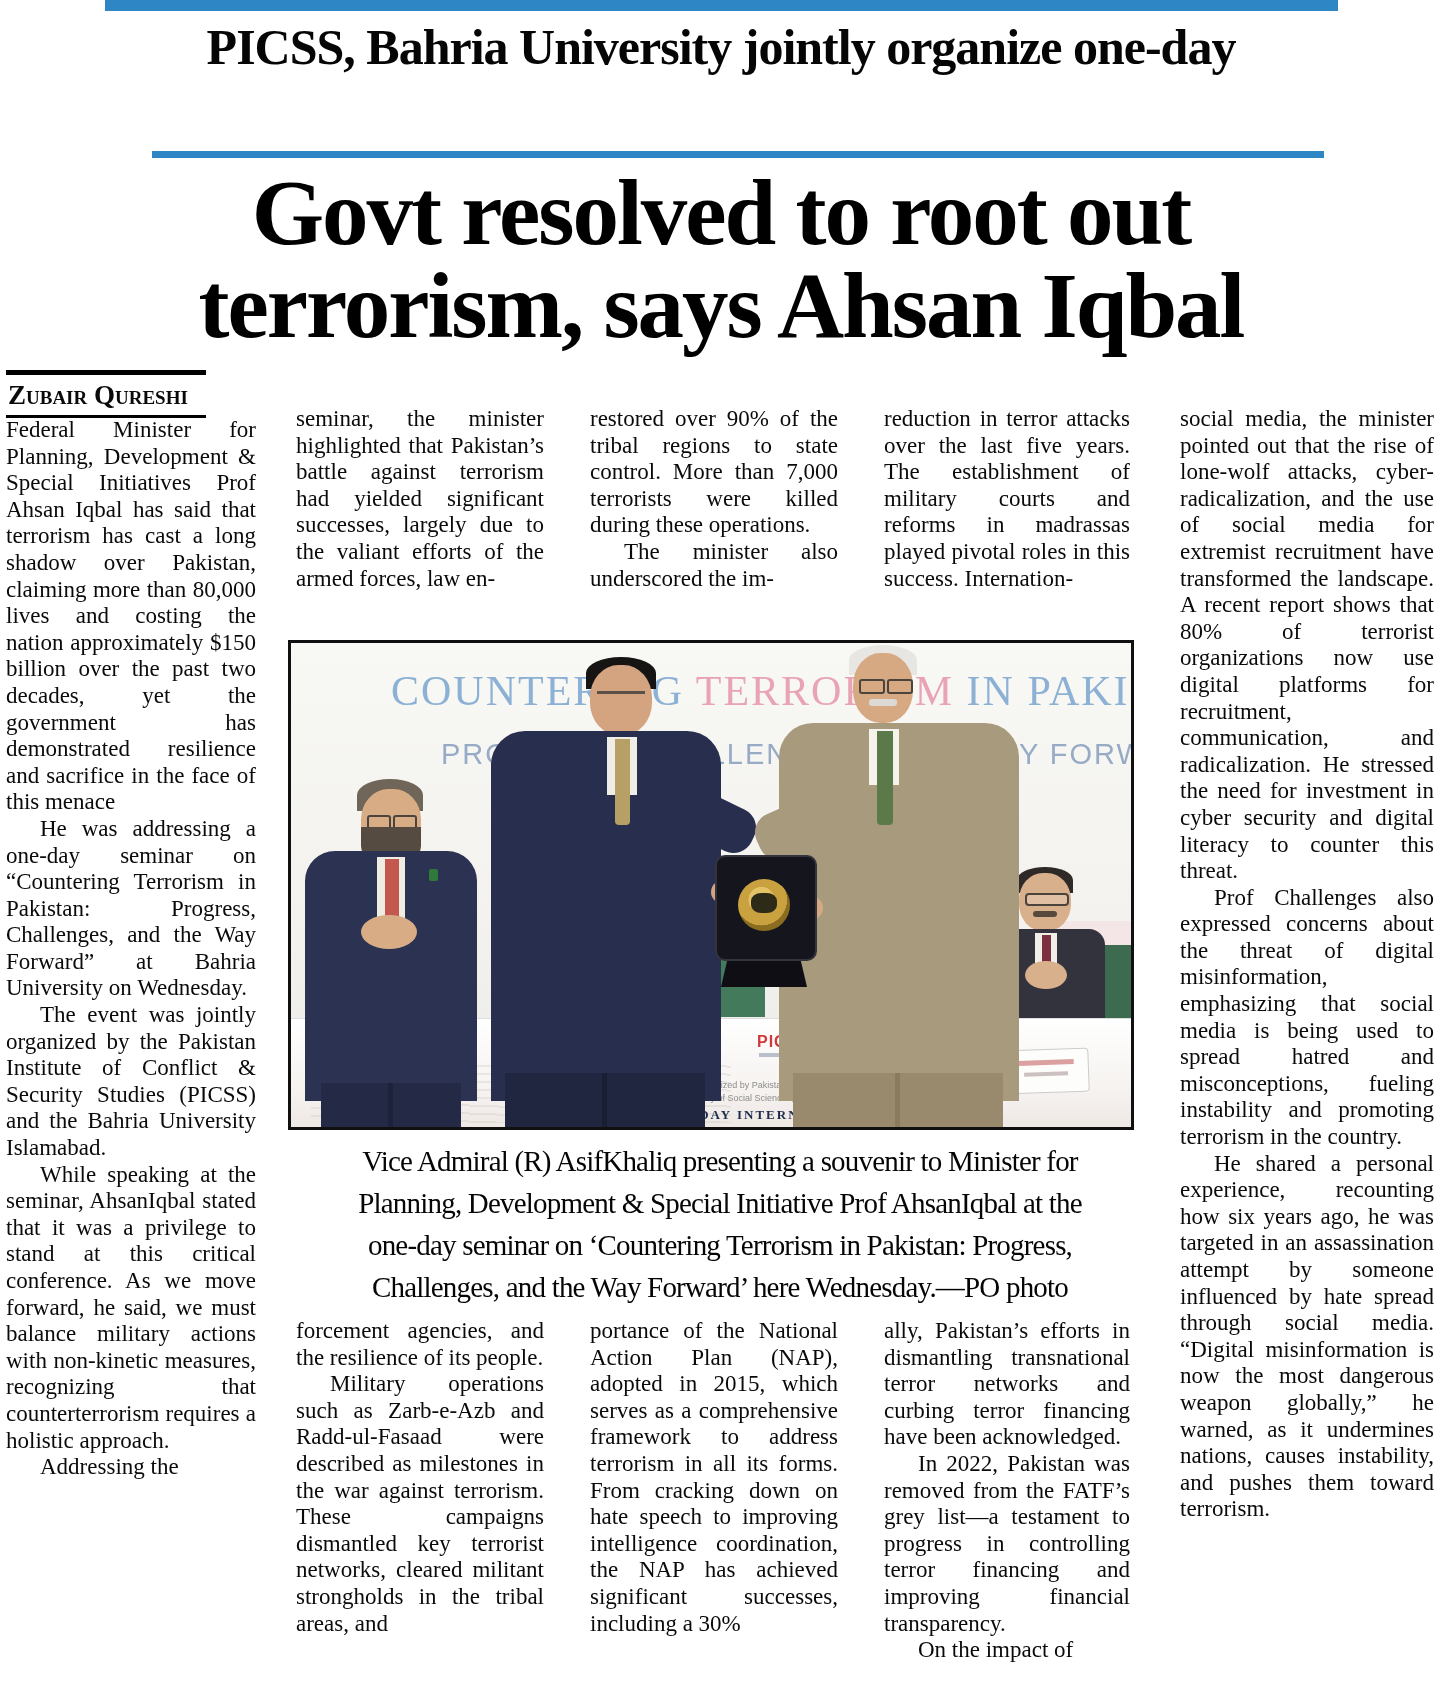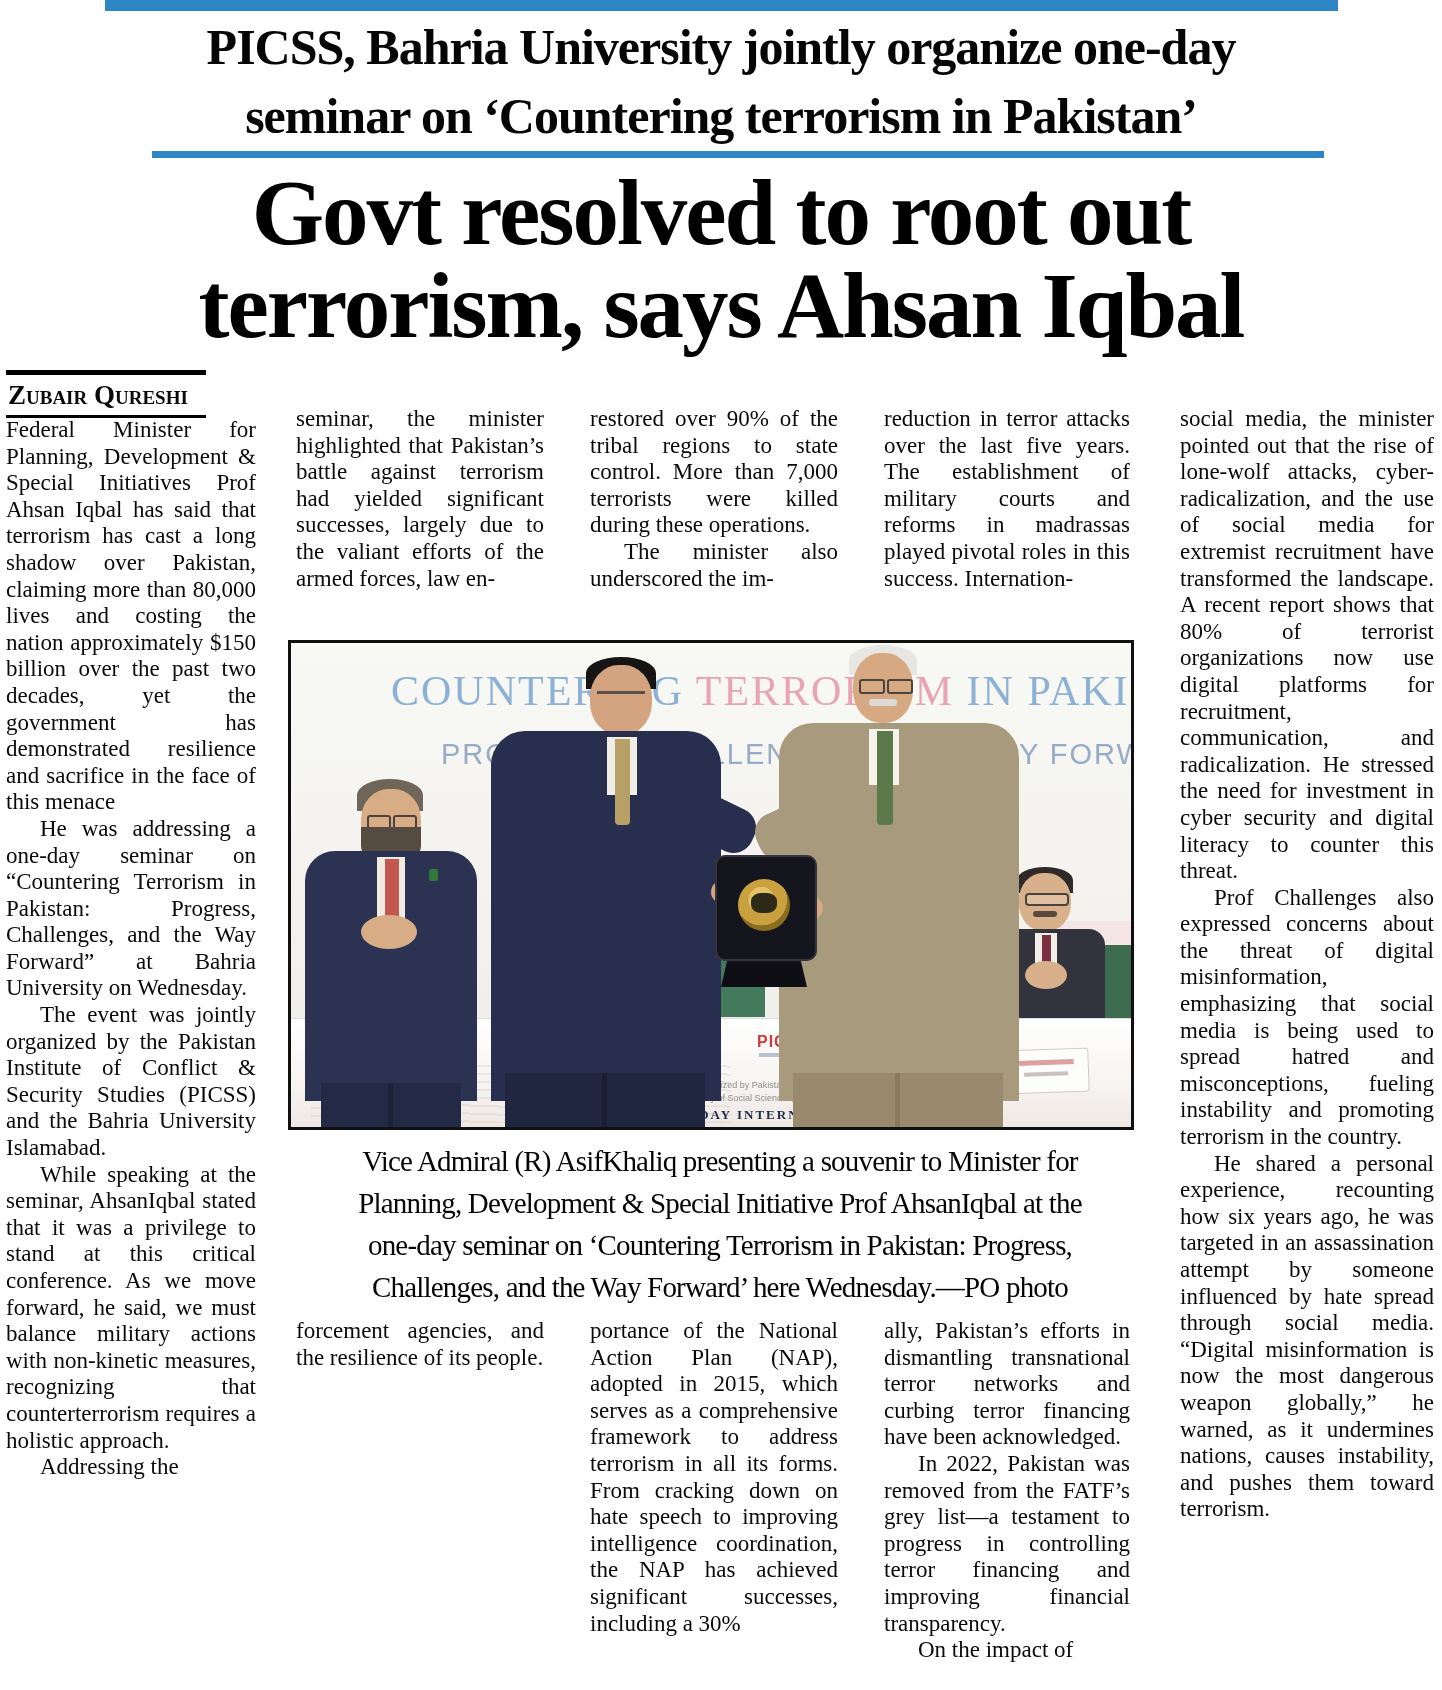--- a/index.html
+++ b/index.html
@@ -45,21 +45,20 @@
   .caption div{white-space:nowrap;}
 </style>
 </head>
 <body>
 
 <div class="page">
 
   <div class="abs top-rule"></div>
   <div class="abs strap">
     <div>PICSS, Bahria University jointly organize one-day</div>
-    <div>seminar on ‘Countering terrorism in Pakistan’</div>
   </div>
   <div class="abs strap-underline"></div>
 
   <div class="abs mainhead">
     <div>Govt resolved to root out</div>
     <div>terrorism, says Ahsan Iqbal</div>
   </div>
 
   <div class="abs byline">Zubair Qureshi</div>
 
@@ -186,20 +185,21 @@
 
   <div class="abs caption">
     <div>Vice Admiral (R) AsifKhaliq presenting a souvenir to Minister for</div>
     <div>Planning, Development &amp;  Special Initiative Prof AhsanIqbal at the</div>
     <div>one-day seminar on ‘Countering Terrorism in Pakistan: Progress,</div>
     <div>Challenges, and the Way Forward’ here Wednesday.—PO photo</div>
   </div>
 
   <div class="col" style="left:296px;top:1318px;width:248px;height:368px;">
     <p class="ni">forcement agencies, and the resilience of its people.</p>
+    <p>Military operations such as Zarb-e-Azb and Radd-ul-Fasaad were described as milestones in the war against terrorism. These campaigns dismantled key terrorist networks, cleared militant strongholds in the tribal areas, and</p>
   </div>
   <div class="col" style="left:590px;top:1318px;width:248px;height:368px;">
     <p class="ni">portance of the National Action Plan (NAP), adopted in 2015, which serves as a comprehensive framework to address terrorism in all its forms. From cracking down on hate speech to improving intelligence coordination, the NAP has achieved significant successes, including a 30%</p>
   </div>
   <div class="col" style="left:884px;top:1318px;width:246px;height:368px;">
     <p class="ni">ally, Pakistan’s efforts in dismantling transnational terror networks and curbing terror financing have been acknowledged.</p>
     <p>In 2022, Pakistan was removed from the FATF’s grey list—a testament to progress in controlling terror financing and improving financial transparency.</p>
     <p>On the impact of</p>
   </div>
 

